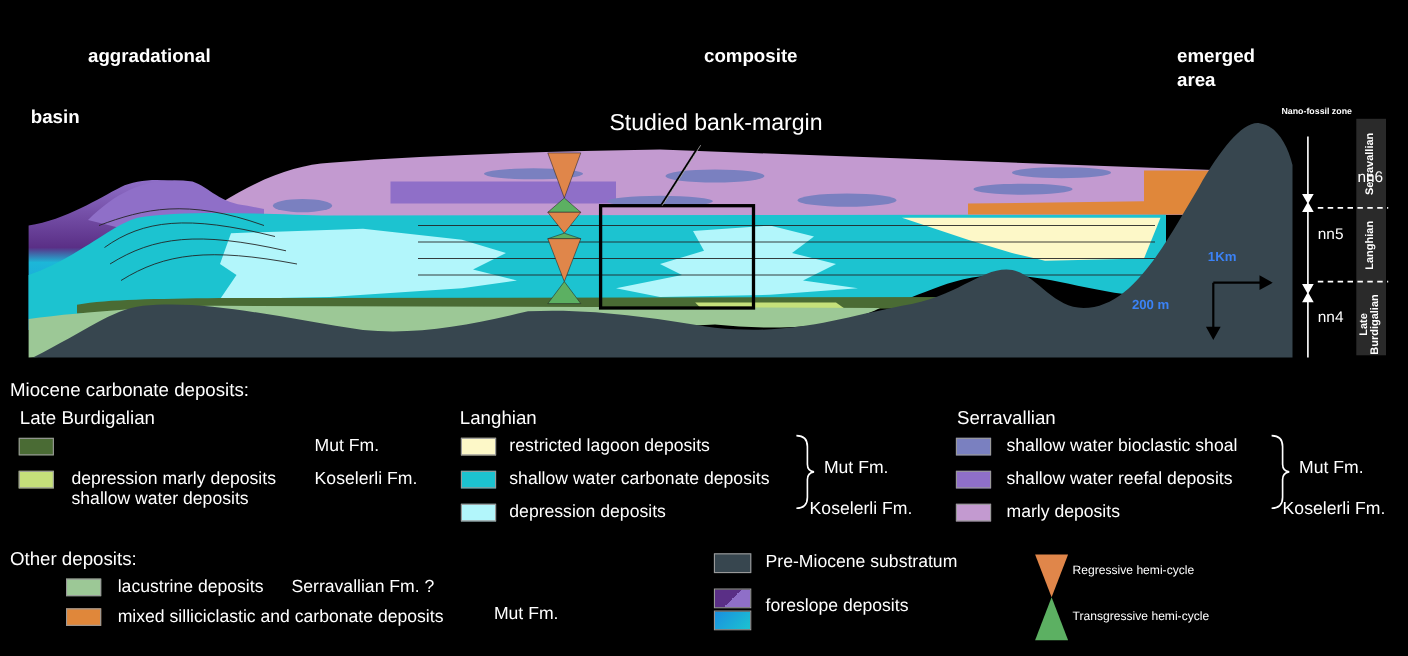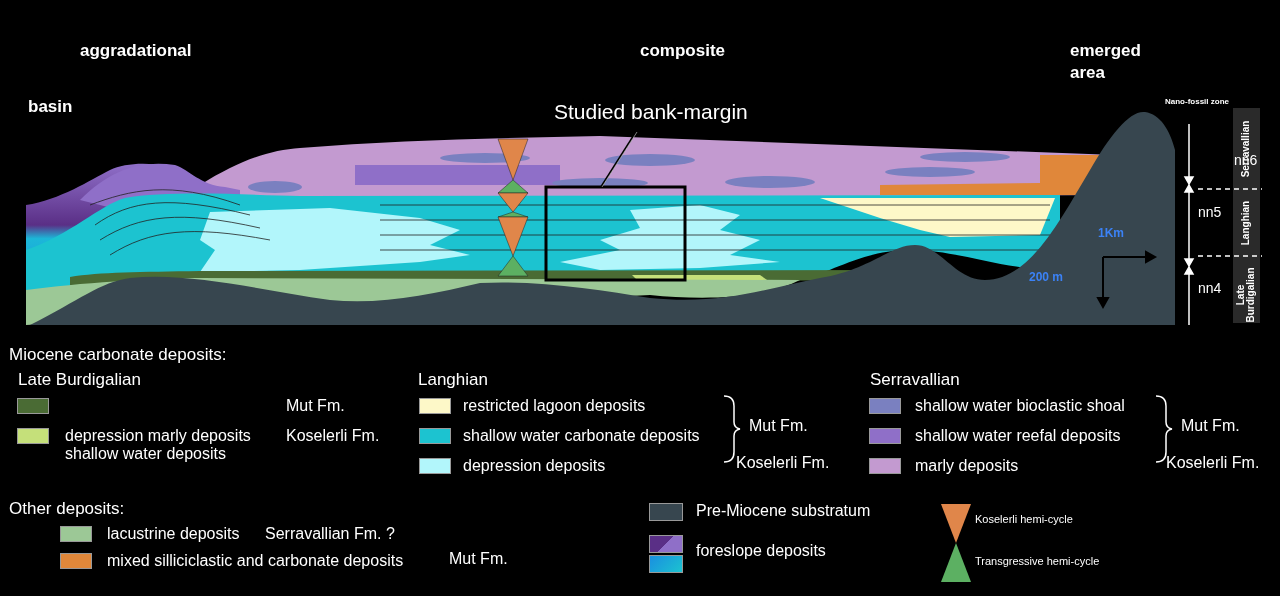--- a/index.html
+++ b/index.html
@@ -179,14 +179,14 @@
 <div class="sw" style="left:649px;top:503px;width:34px;height:18px;background:#37464f;"></div>
 <div class="abs lg-item" style="left:696px;top:502px;">Pre-Miocene substratum</div>
 <div class="sw" style="left:649px;top:535px;width:34px;height:18px;background:linear-gradient(135deg,#5a2f86 50%,#8f6fc8 50%);"></div>
 <div class="sw" style="left:649px;top:555px;width:34px;height:18px;background:linear-gradient(135deg,#1a8fe0,#1cc3d0);"></div>
 <div class="abs lg-item" style="left:696px;top:542px;">foreslope deposits</div>
 
 <svg class="abs" style="left:940px;top:503px;" width="32" height="80">
   <polygon points="1,1 31,1 16,40" fill="#e0864a"></polygon>
   <polygon points="16,40 1,79 31,79" fill="#5cb062"></polygon>
 </svg>
-<div class="abs small-lbl" style="left:975px;top:513px;">Koselerli hemi-cycle</div>
+<div class="abs small-lbl" style="left:975px;top:513px;">Regressive hemi-cycle</div>
 <div class="abs small-lbl" style="left:975px;top:555px;">Transgressive hemi-cycle</div>
 
 </body></html>

